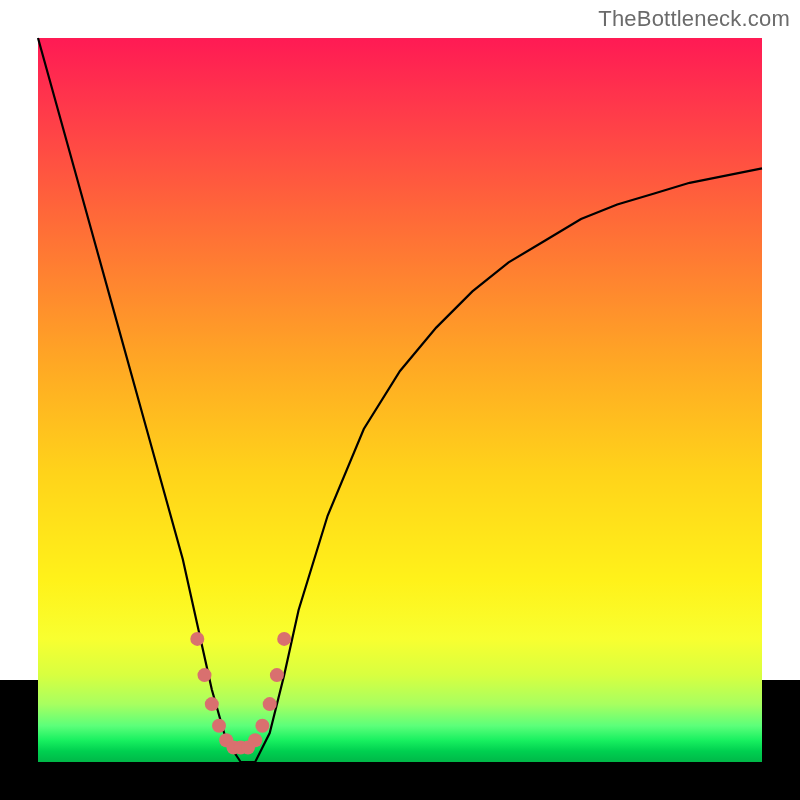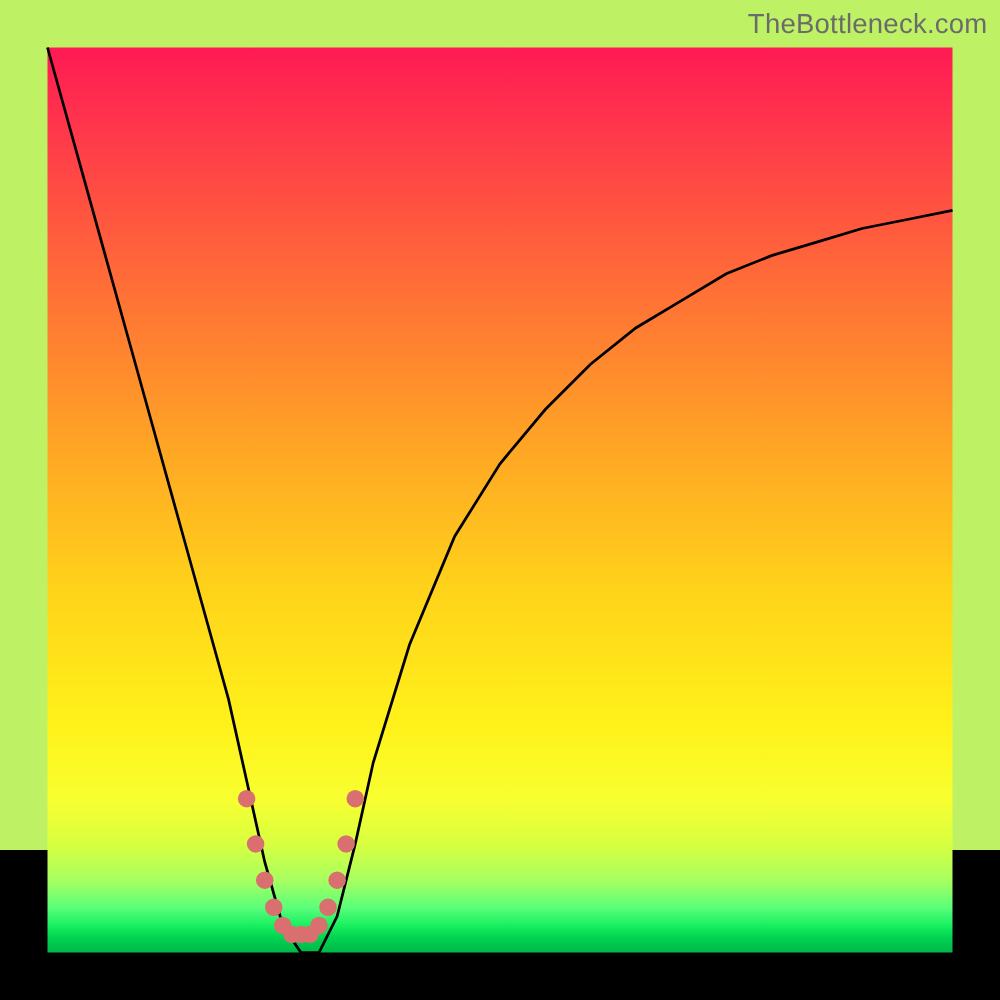--- a/index.html
+++ b/index.html
@@ -10,21 +10,21 @@
     background: #000;
     overflow: hidden;
     font-family: Arial, Helvetica, sans-serif;
   }
   .frame {
     position: absolute;
     left: 0;
     top: 0;
     width: 800px;
     height: 680px;
-    background: #bef264;
+    background: #ffffff;
     text-align: center;
   }
   .plot-area {
     position: absolute;
     left: 38px;
     top: 38px;
     width: 724px;
     height: 724px;
     
     background: linear-gradient(

